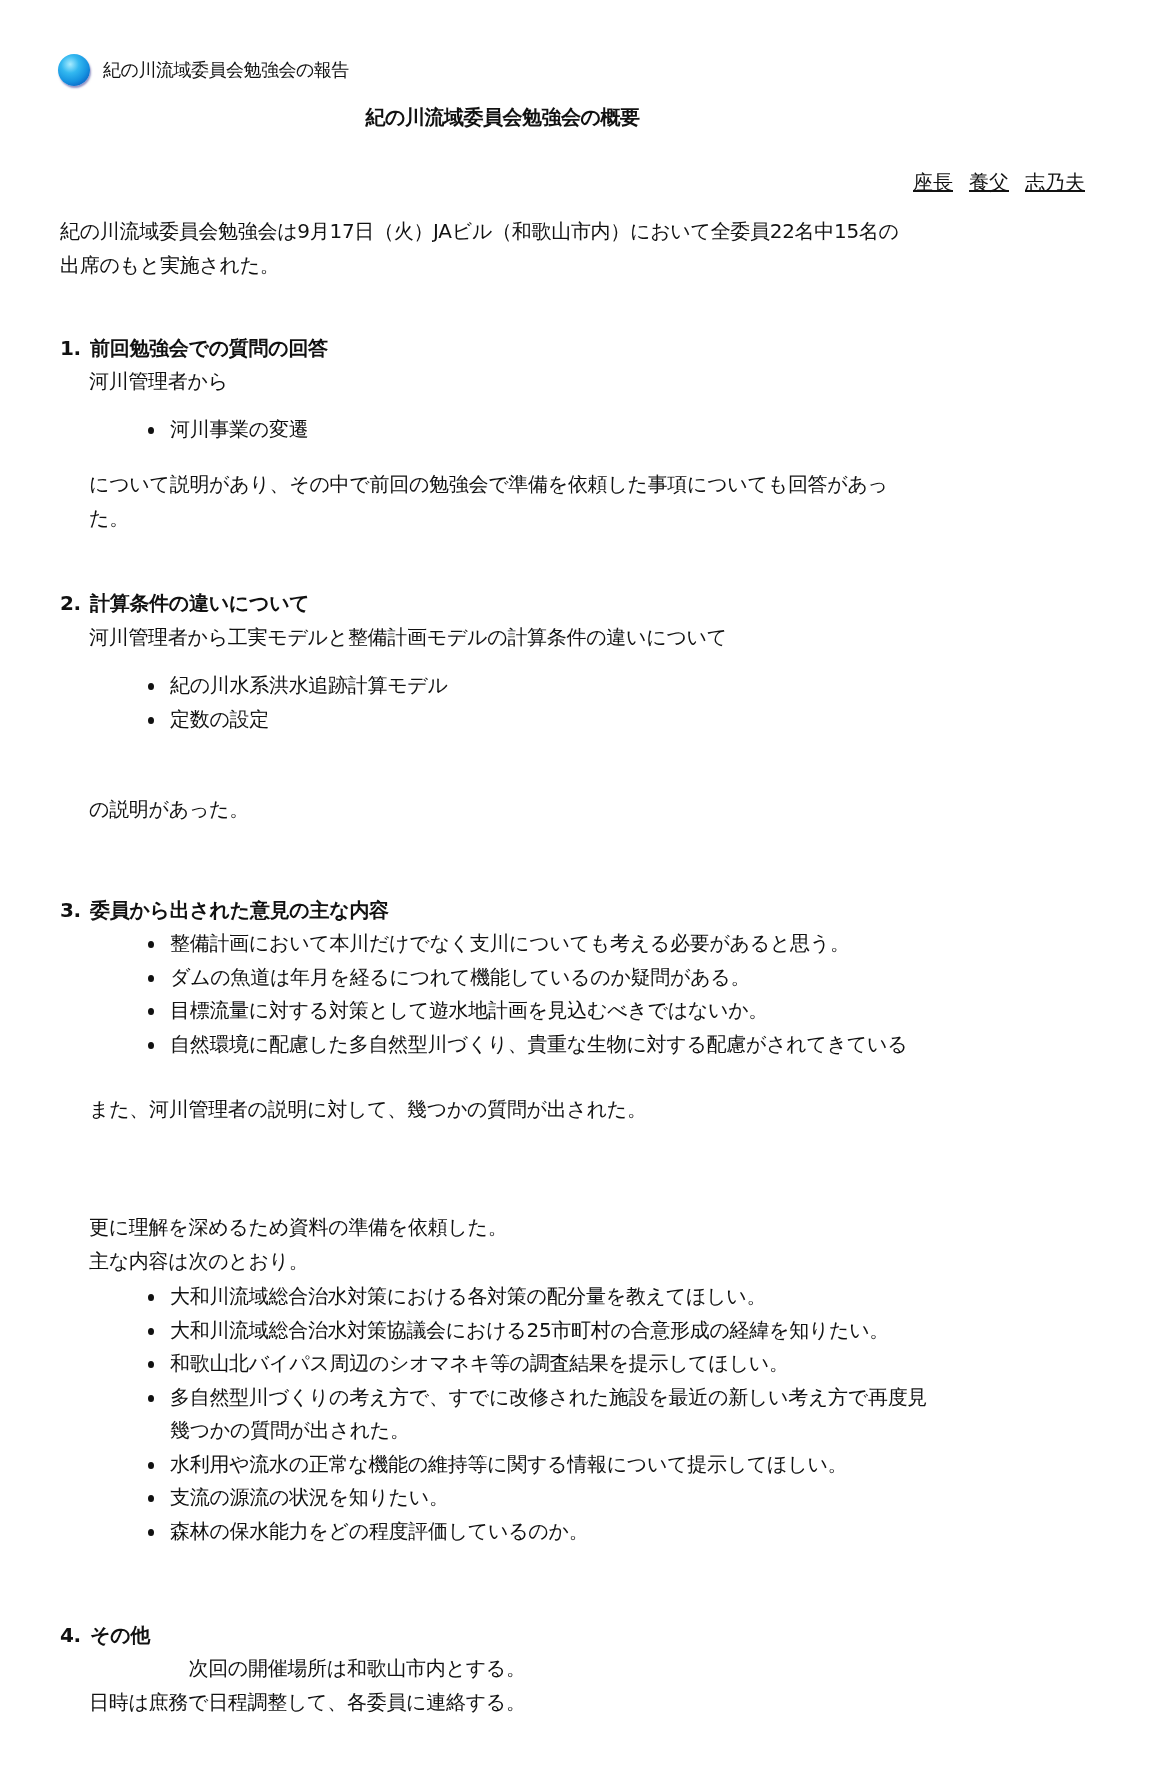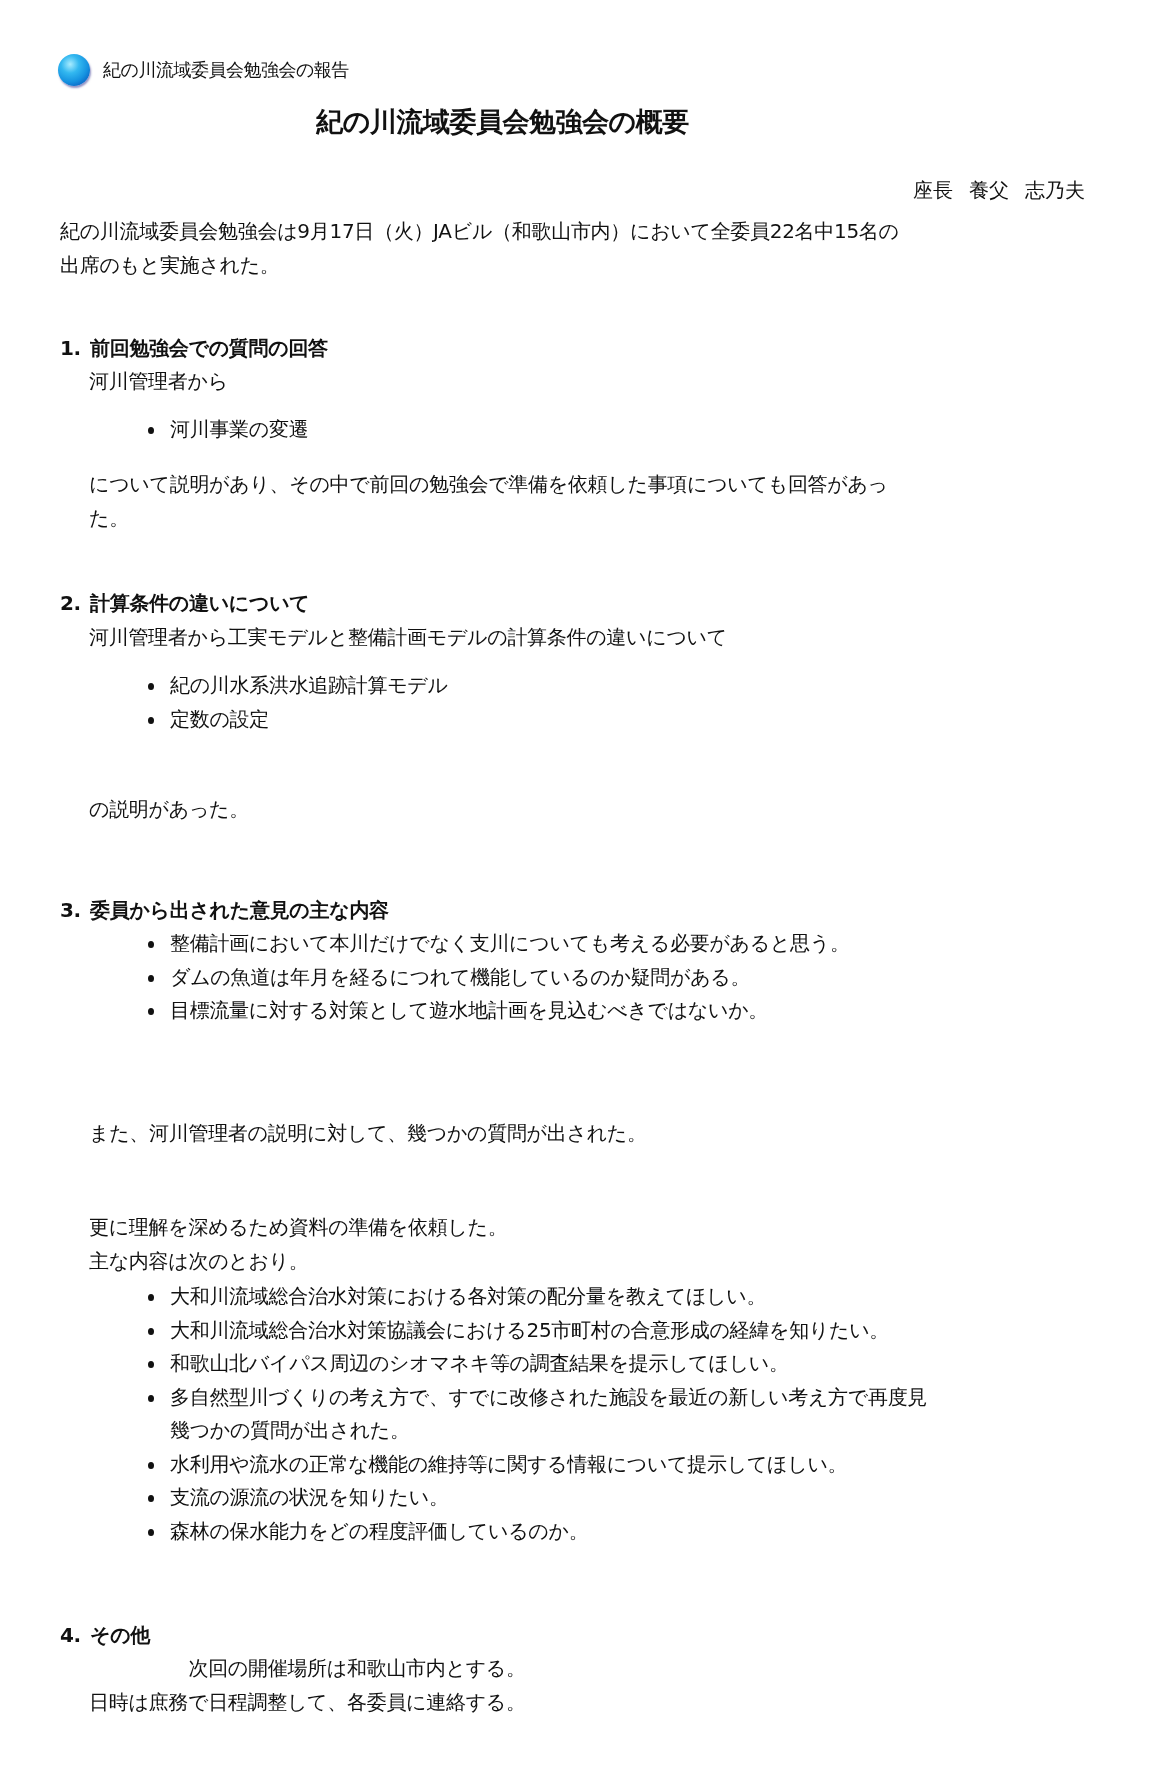--- a/index.html
+++ b/index.html
@@ -25,25 +25,26 @@
       background: radial-gradient(circle at 38% 32%, #a8ecff 0%, #33b8f0 30%, #1592e0 60%, #0a5cc0 85%, #2a3aa0 100%);
       box-shadow: 1px 2px 2px rgba(40,40,140,0.5);
       margin-right: 13px;
       flex: 0 0 auto;
     }
     .report-header-text {
       font-size: 18px; font-weight: normal; letter-spacing: -0.5px;
     }
     .page-title {
       left: 0; width: 1005px; top: 104px; text-align: center;
-      font-size: 27px; font-weight: bold; letter-spacing: -0.5px;
+      font-size: 20px; font-weight: bold; letter-spacing: -0.5px;
     }
     .chairman {
-      right: 66px; top: 177px;
+      right: 66px; top: 169px;
       font-size: 20px;
+      text-decoration: underline;
     }
     .chairman span { margin-left: 16px; }
     .chairman span:first-child { margin-left: 0; }
     .para {
       font-size: 20px; line-height: 34px; letter-spacing: -0.3px;
     }
     .section-heading {
       font-size: 20px; font-weight: bold; letter-spacing: -0.3px;
       left: 60px;
     }
@@ -104,22 +105,23 @@
 </ul>
 <div class="abs para" style="left:89px; top:792px;">の説明があった。</div>
 
 <div class="abs section-heading" style="top:897px;">
   <span class="num">3.</span><span>委員から出された意見の主な内容</span>
 </div>
 <ul class="abs bullet-list" style="left:148px; top:927px;">
   <li>整備計画において本川だけでなく支川についても考える必要があると思う。</li>
   <li>ダムの魚道は年月を経るにつれて機能しているのか疑問がある。</li>
   <li>目標流量に対する対策として遊水地計画を見込むべきではないか。</li>
+  <li>自然環境に配慮した多自然型川づくり、貴重な生物に対する配慮がされてきている</li>
 </ul>
-<div class="abs para" style="left:89px; top:1116px;">また、河川管理者の説明に対して、幾つかの質問が出された。</div>
+<div class="abs para" style="left:89px; top:1092px;">また、河川管理者の説明に対して、幾つかの質問が出された。</div>
 <div class="abs para" style="left:89px; top:1210px;">
   <div>更に理解を深めるため資料の準備を依頼した。</div>
   <div>主な内容は次のとおり。</div>
 </div>
 <ul class="abs bullet-list" style="left:148px; top:1280px;">
   <li>大和川流域総合治水対策における各対策の配分量を教えてほしい。</li>
   <li>大和川流域総合治水対策協議会における25市町村の合意形成の経緯を知りたい。</li>
   <li>和歌山北バイパス周辺のシオマネキ等の調査結果を提示してほしい。</li>
   <li>多自然型川づくりの考え方で、すでに改修された施設を最近の新しい考え方で再度見</li>
   <li class="cont"><span>幾つかの質問が出された。</span></li>

